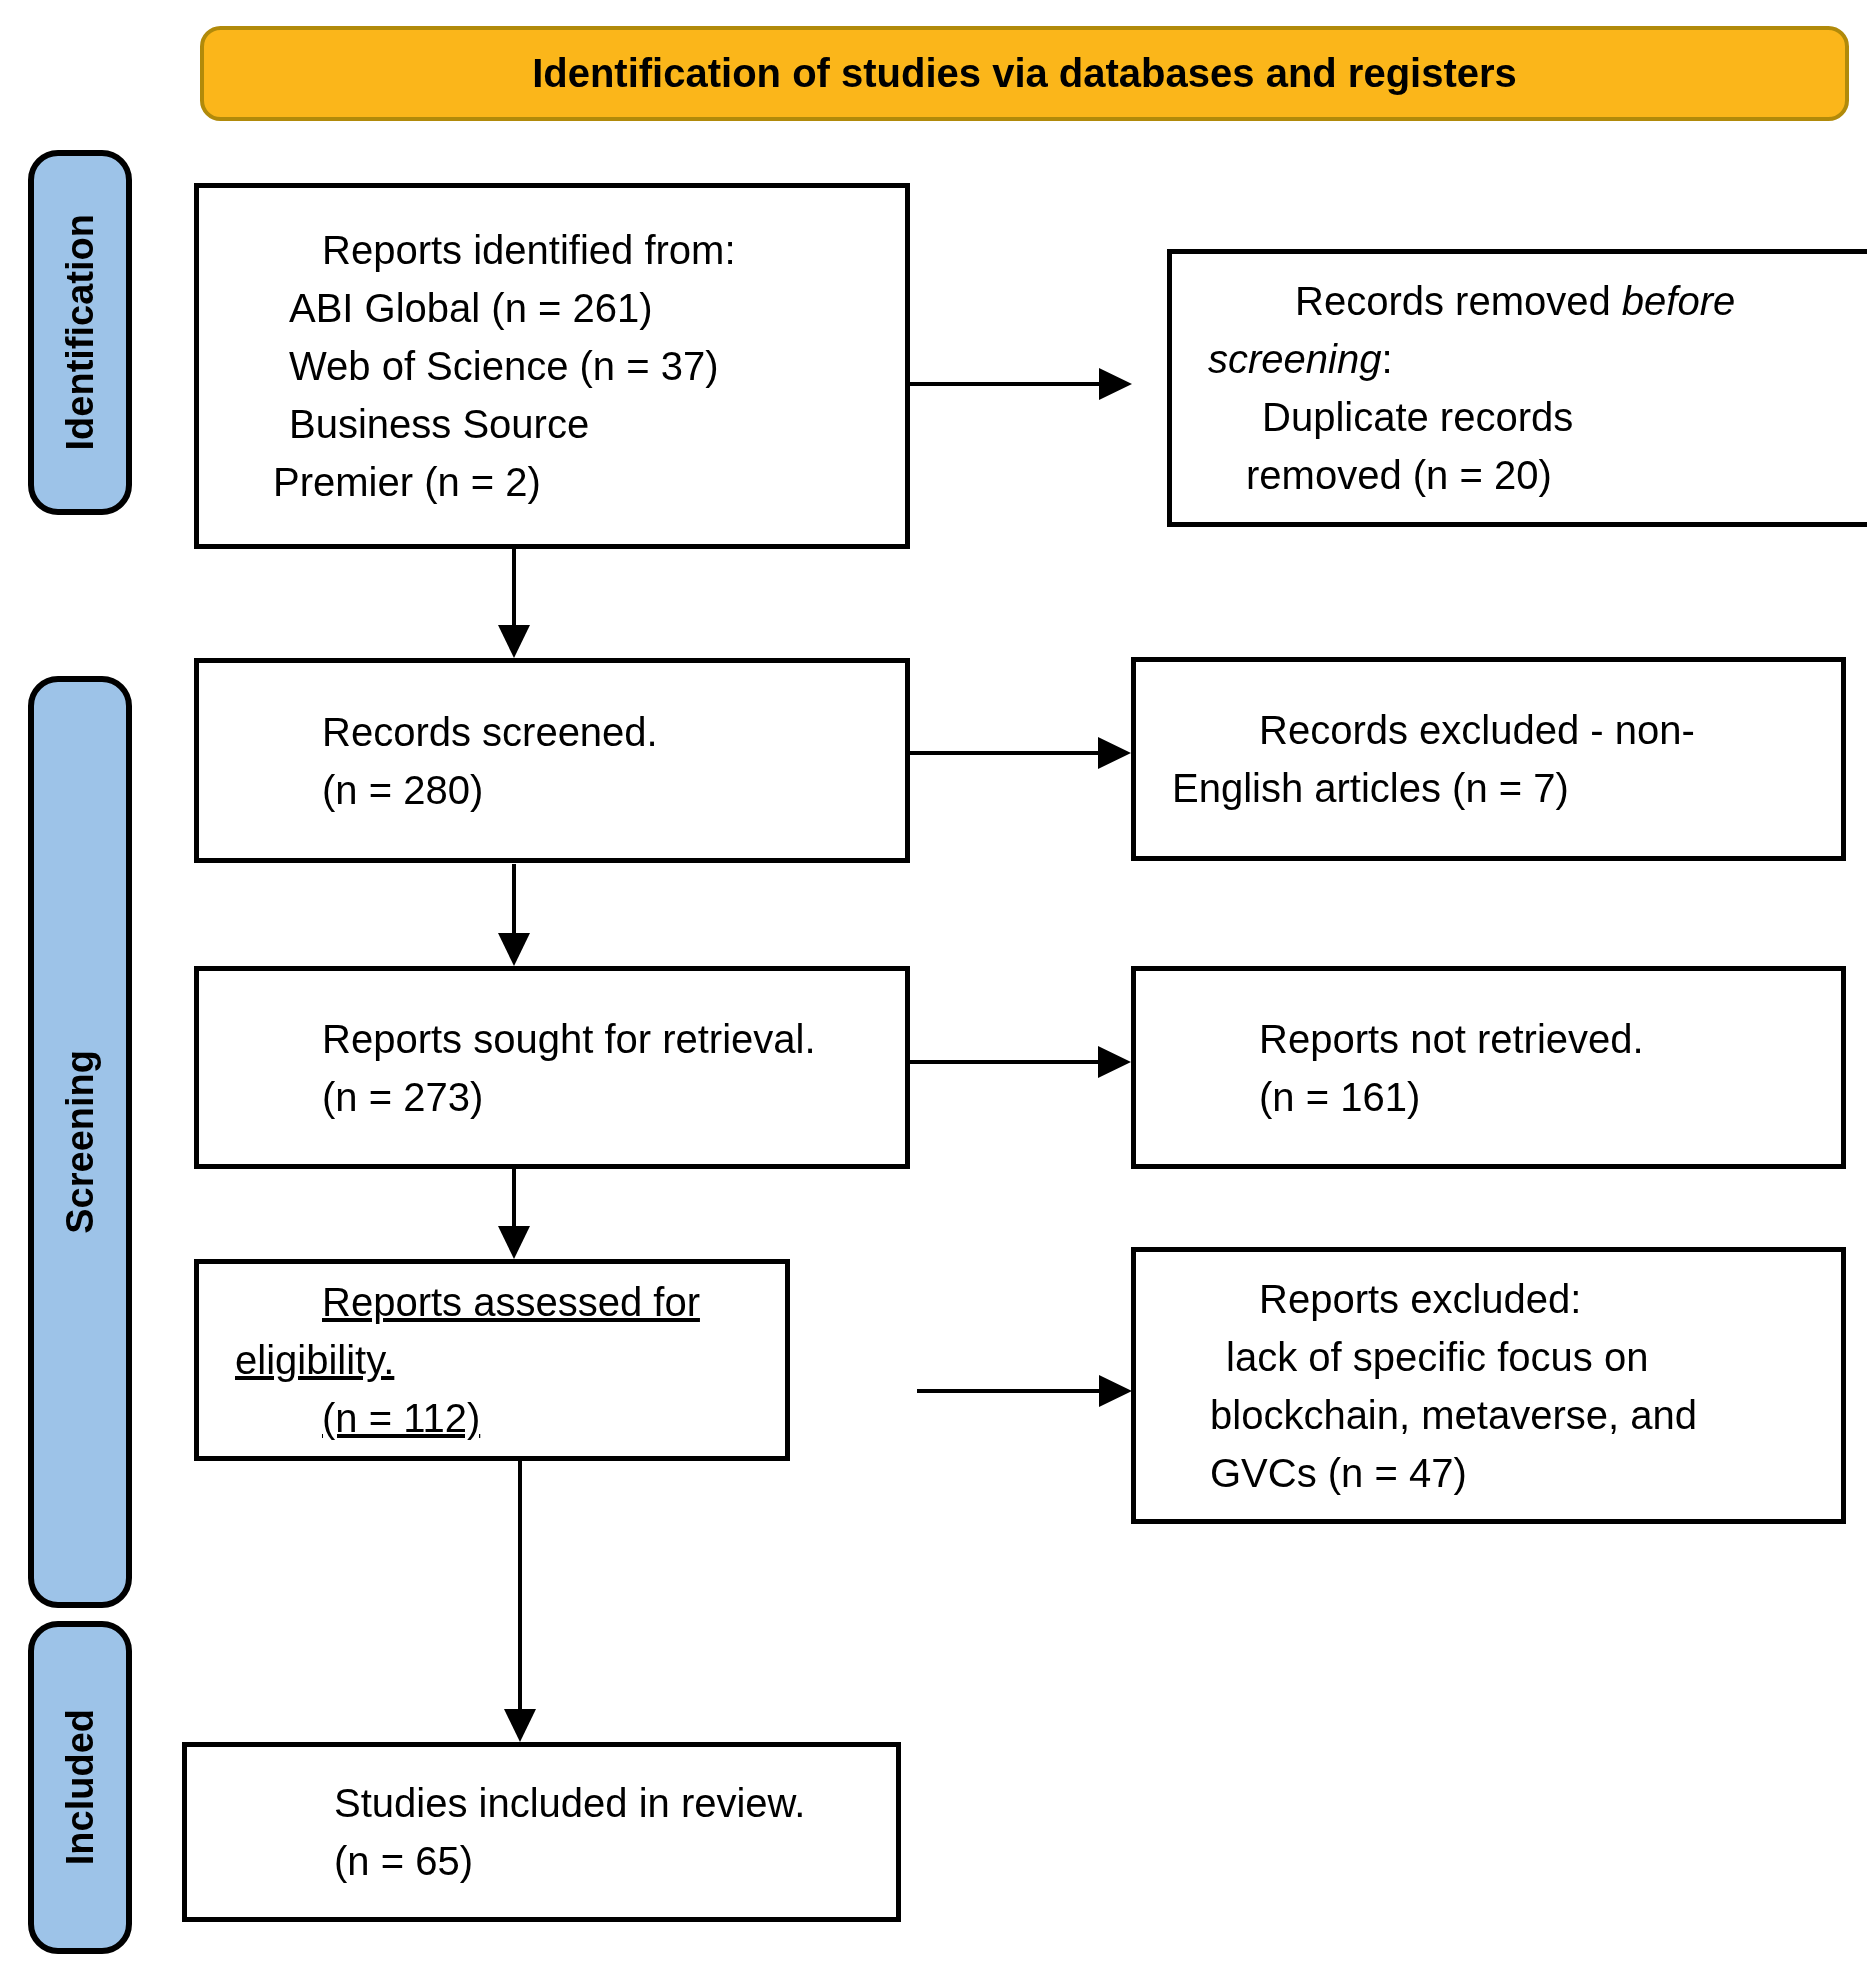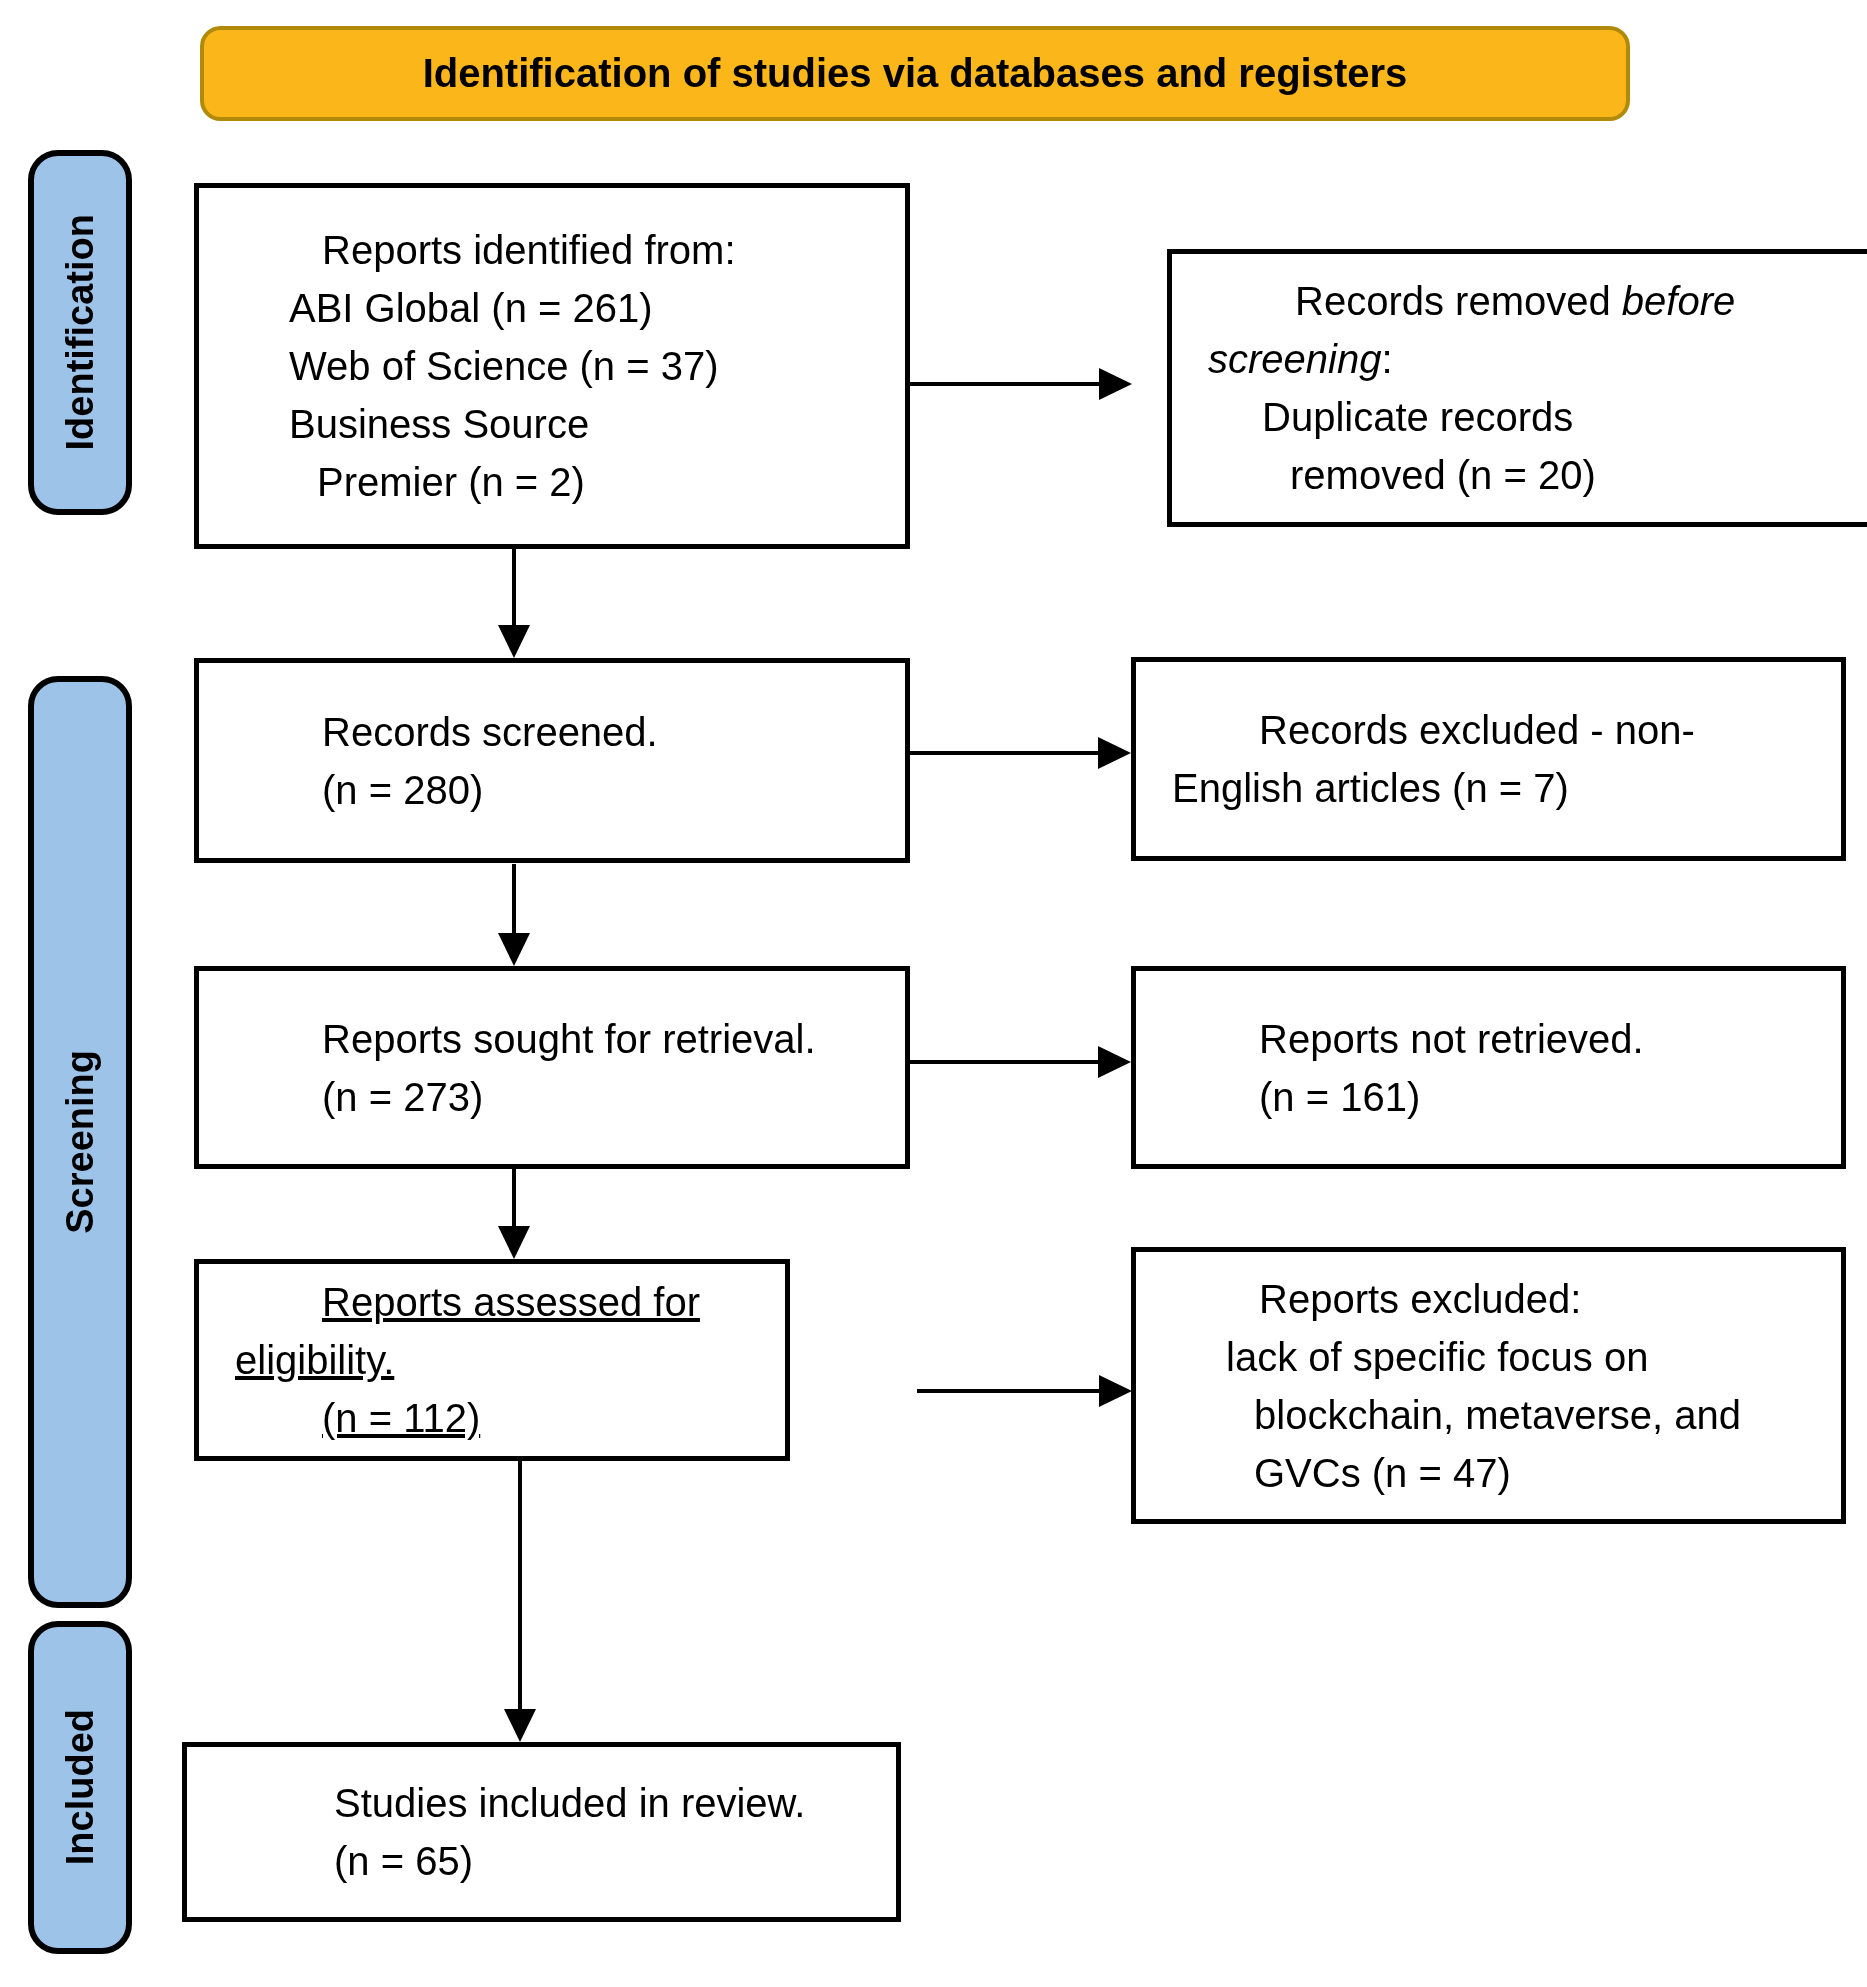--- a/index.html
+++ b/index.html
@@ -15,21 +15,21 @@
   .canvas{
     position:relative;
     width:1867px;height:1987px;
     background:#ffffff;
     font-family:"Liberation Sans", sans-serif;
     color:var(--text-color,#000);
     overflow:hidden;
   }
   
   .banner{
-    position:absolute;left:200px;top:26px;width:1430px;height:95px;
+    position:absolute;left:200px;top:26px;width:1649px;height:95px;
     box-sizing:border-box;
     background:var(--banner-fill,#FBB61A);
     border:4.7px solid var(--banner-border,#B18A0A);
     border-radius:20.5px;
     display:flex;align-items:center;justify-content:center;
     font-size:40px;font-weight:bold;
   }
   
   .stage{
     position:absolute;left:28px;width:104px;
@@ -49,21 +49,21 @@
   .flowbox{
     position:absolute;
     box-sizing:border-box;
     background:#ffffff;
     border:5.5px solid var(--box-border,#000);
     display:flex;flex-direction:column;justify-content:center;
     font-size:40px;line-height:58px;
   }
   .flowbox .line{white-space:nowrap;}
   .flowbox .line.ind-a{padding-left:36px;}
-  .flowbox .line.ind-b{padding-left:118px;}
+  .flowbox .line.ind-b{padding-left:74px;}
   .flowbox .line.ind-c{padding-left:123px;}
   .flowbox .line.ind-d{padding-left:90px;}
   .italic{font-style:italic;}
   
   .varrow{position:absolute;width:4px;background:var(--arrow-color,#000);}
   .varrow::after{
     content:"";position:absolute;left:50%;bottom:-33px;transform:translateX(-50%);
     width:0;height:0;
     border-left:16.6px solid transparent;border-right:16.6px solid transparent;
     border-top:33px solid var(--arrow-color,#000);

